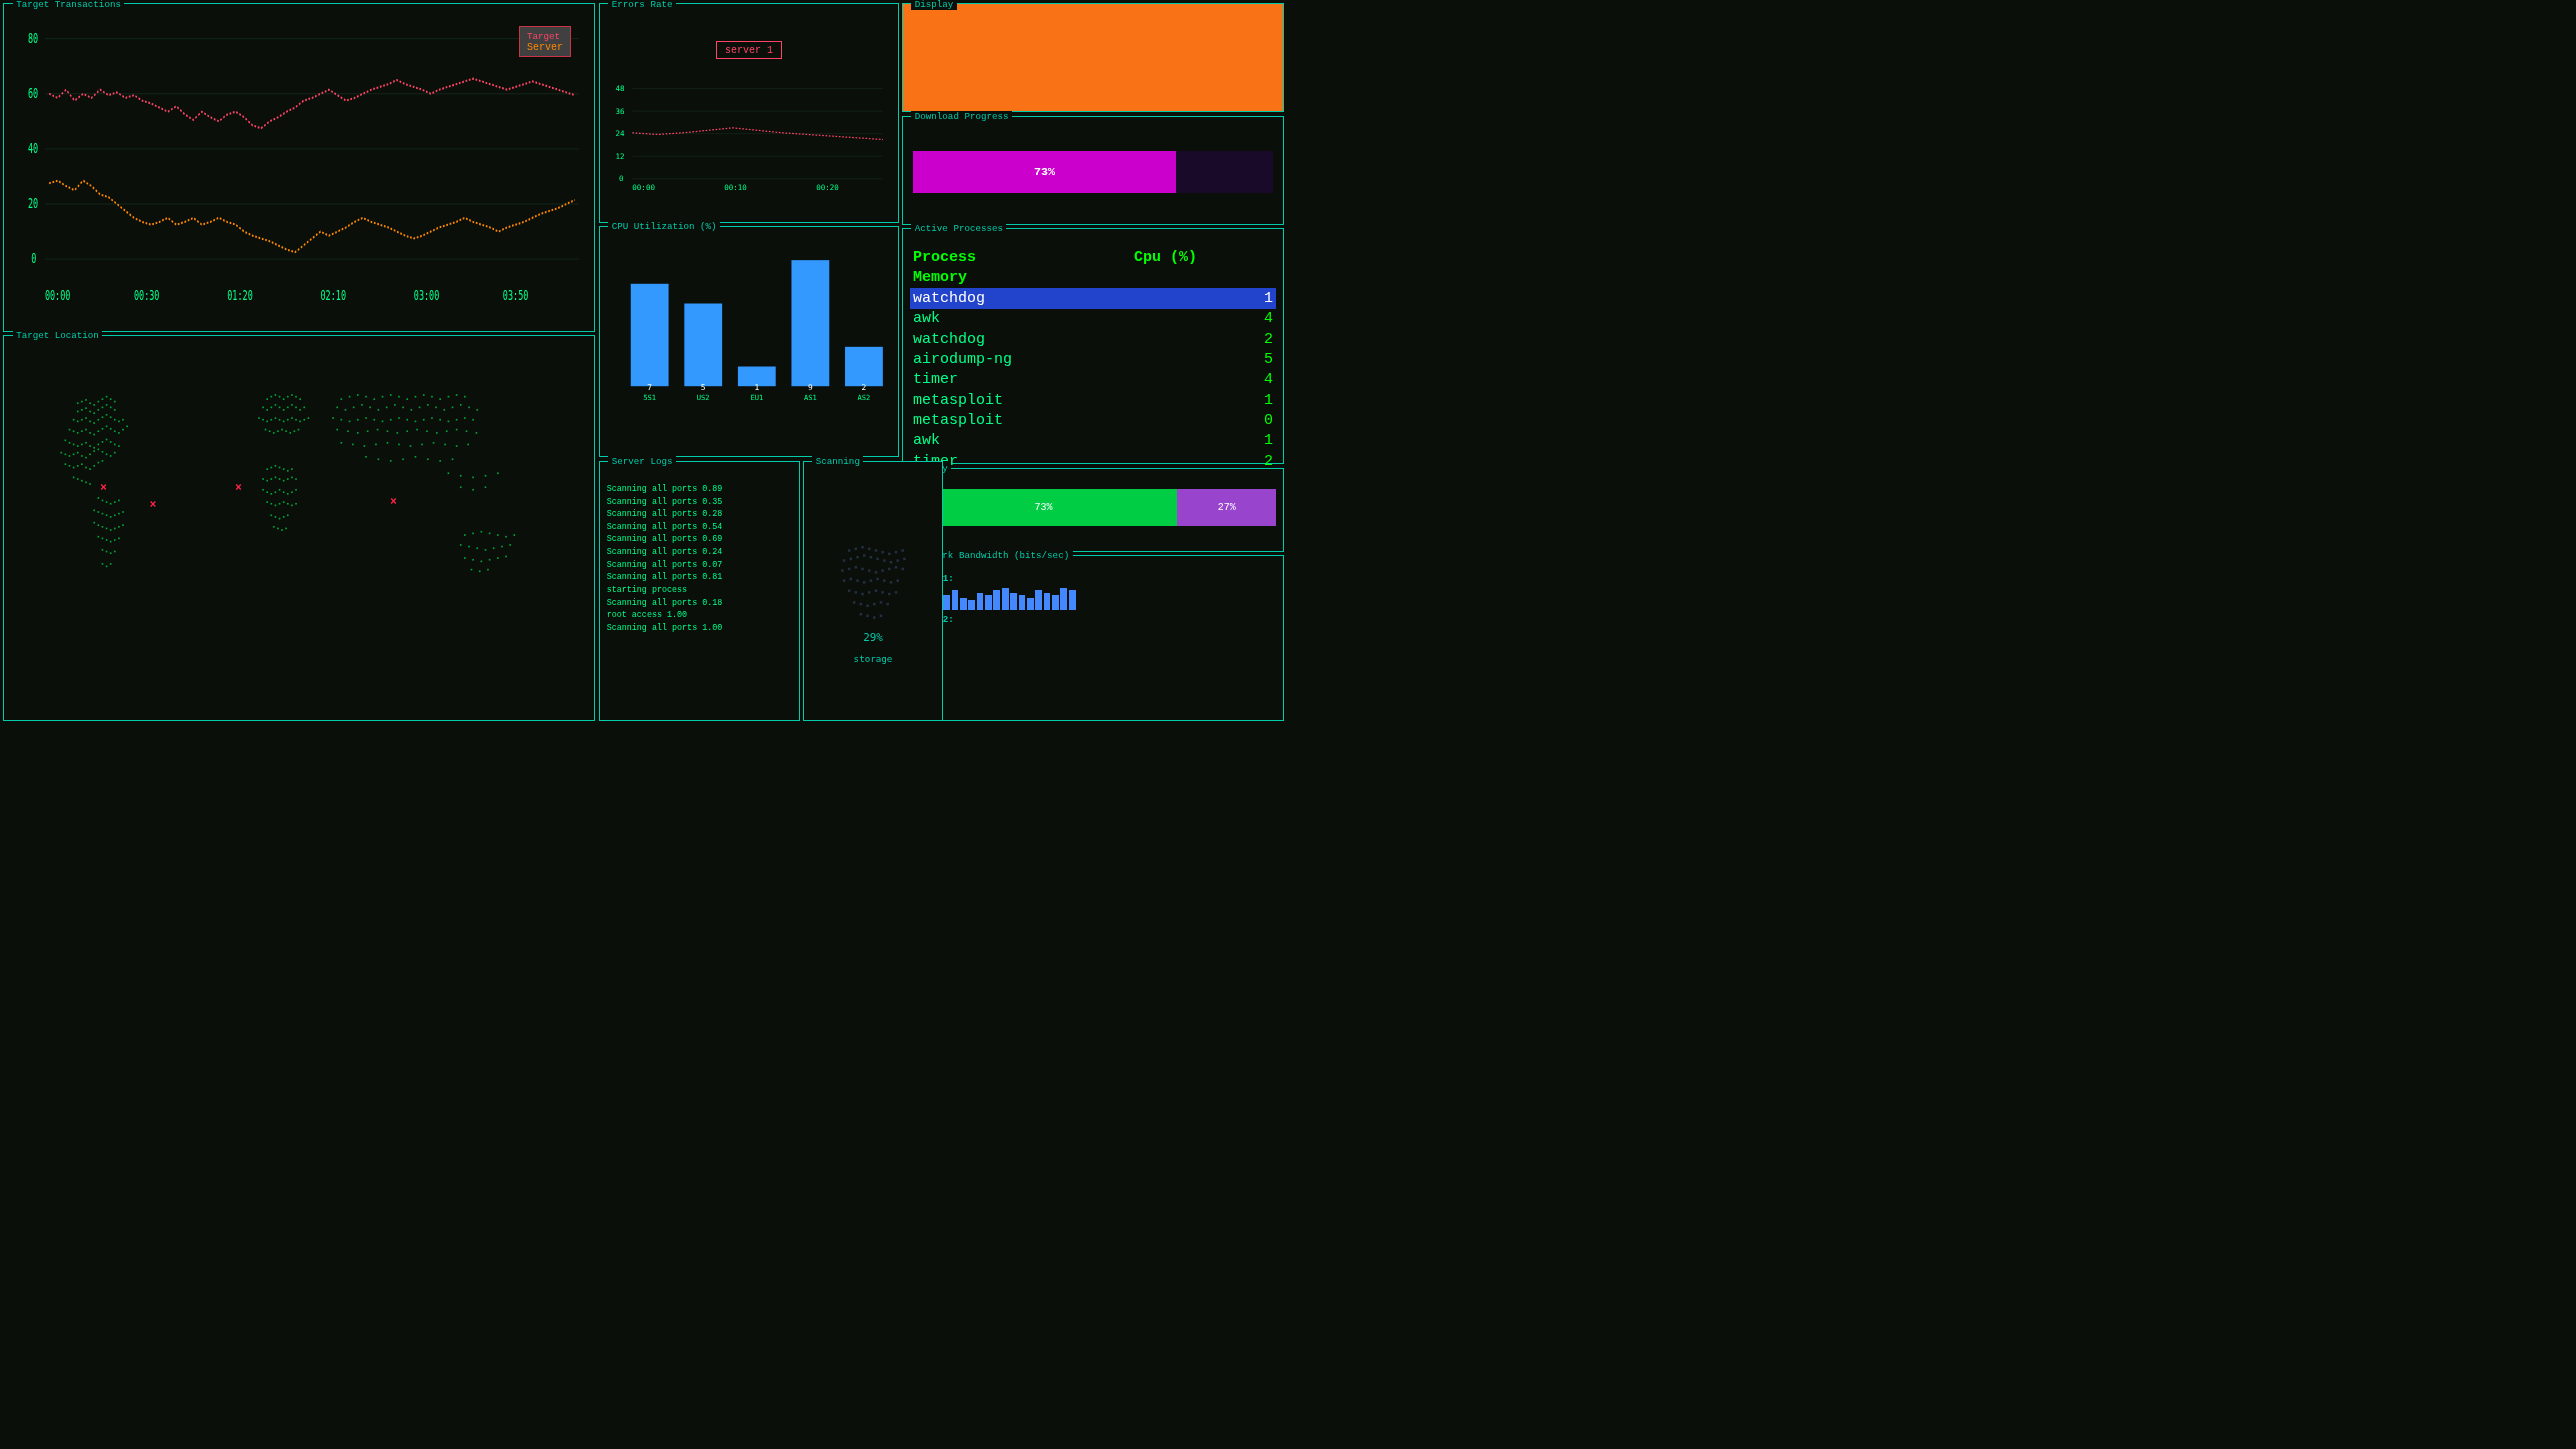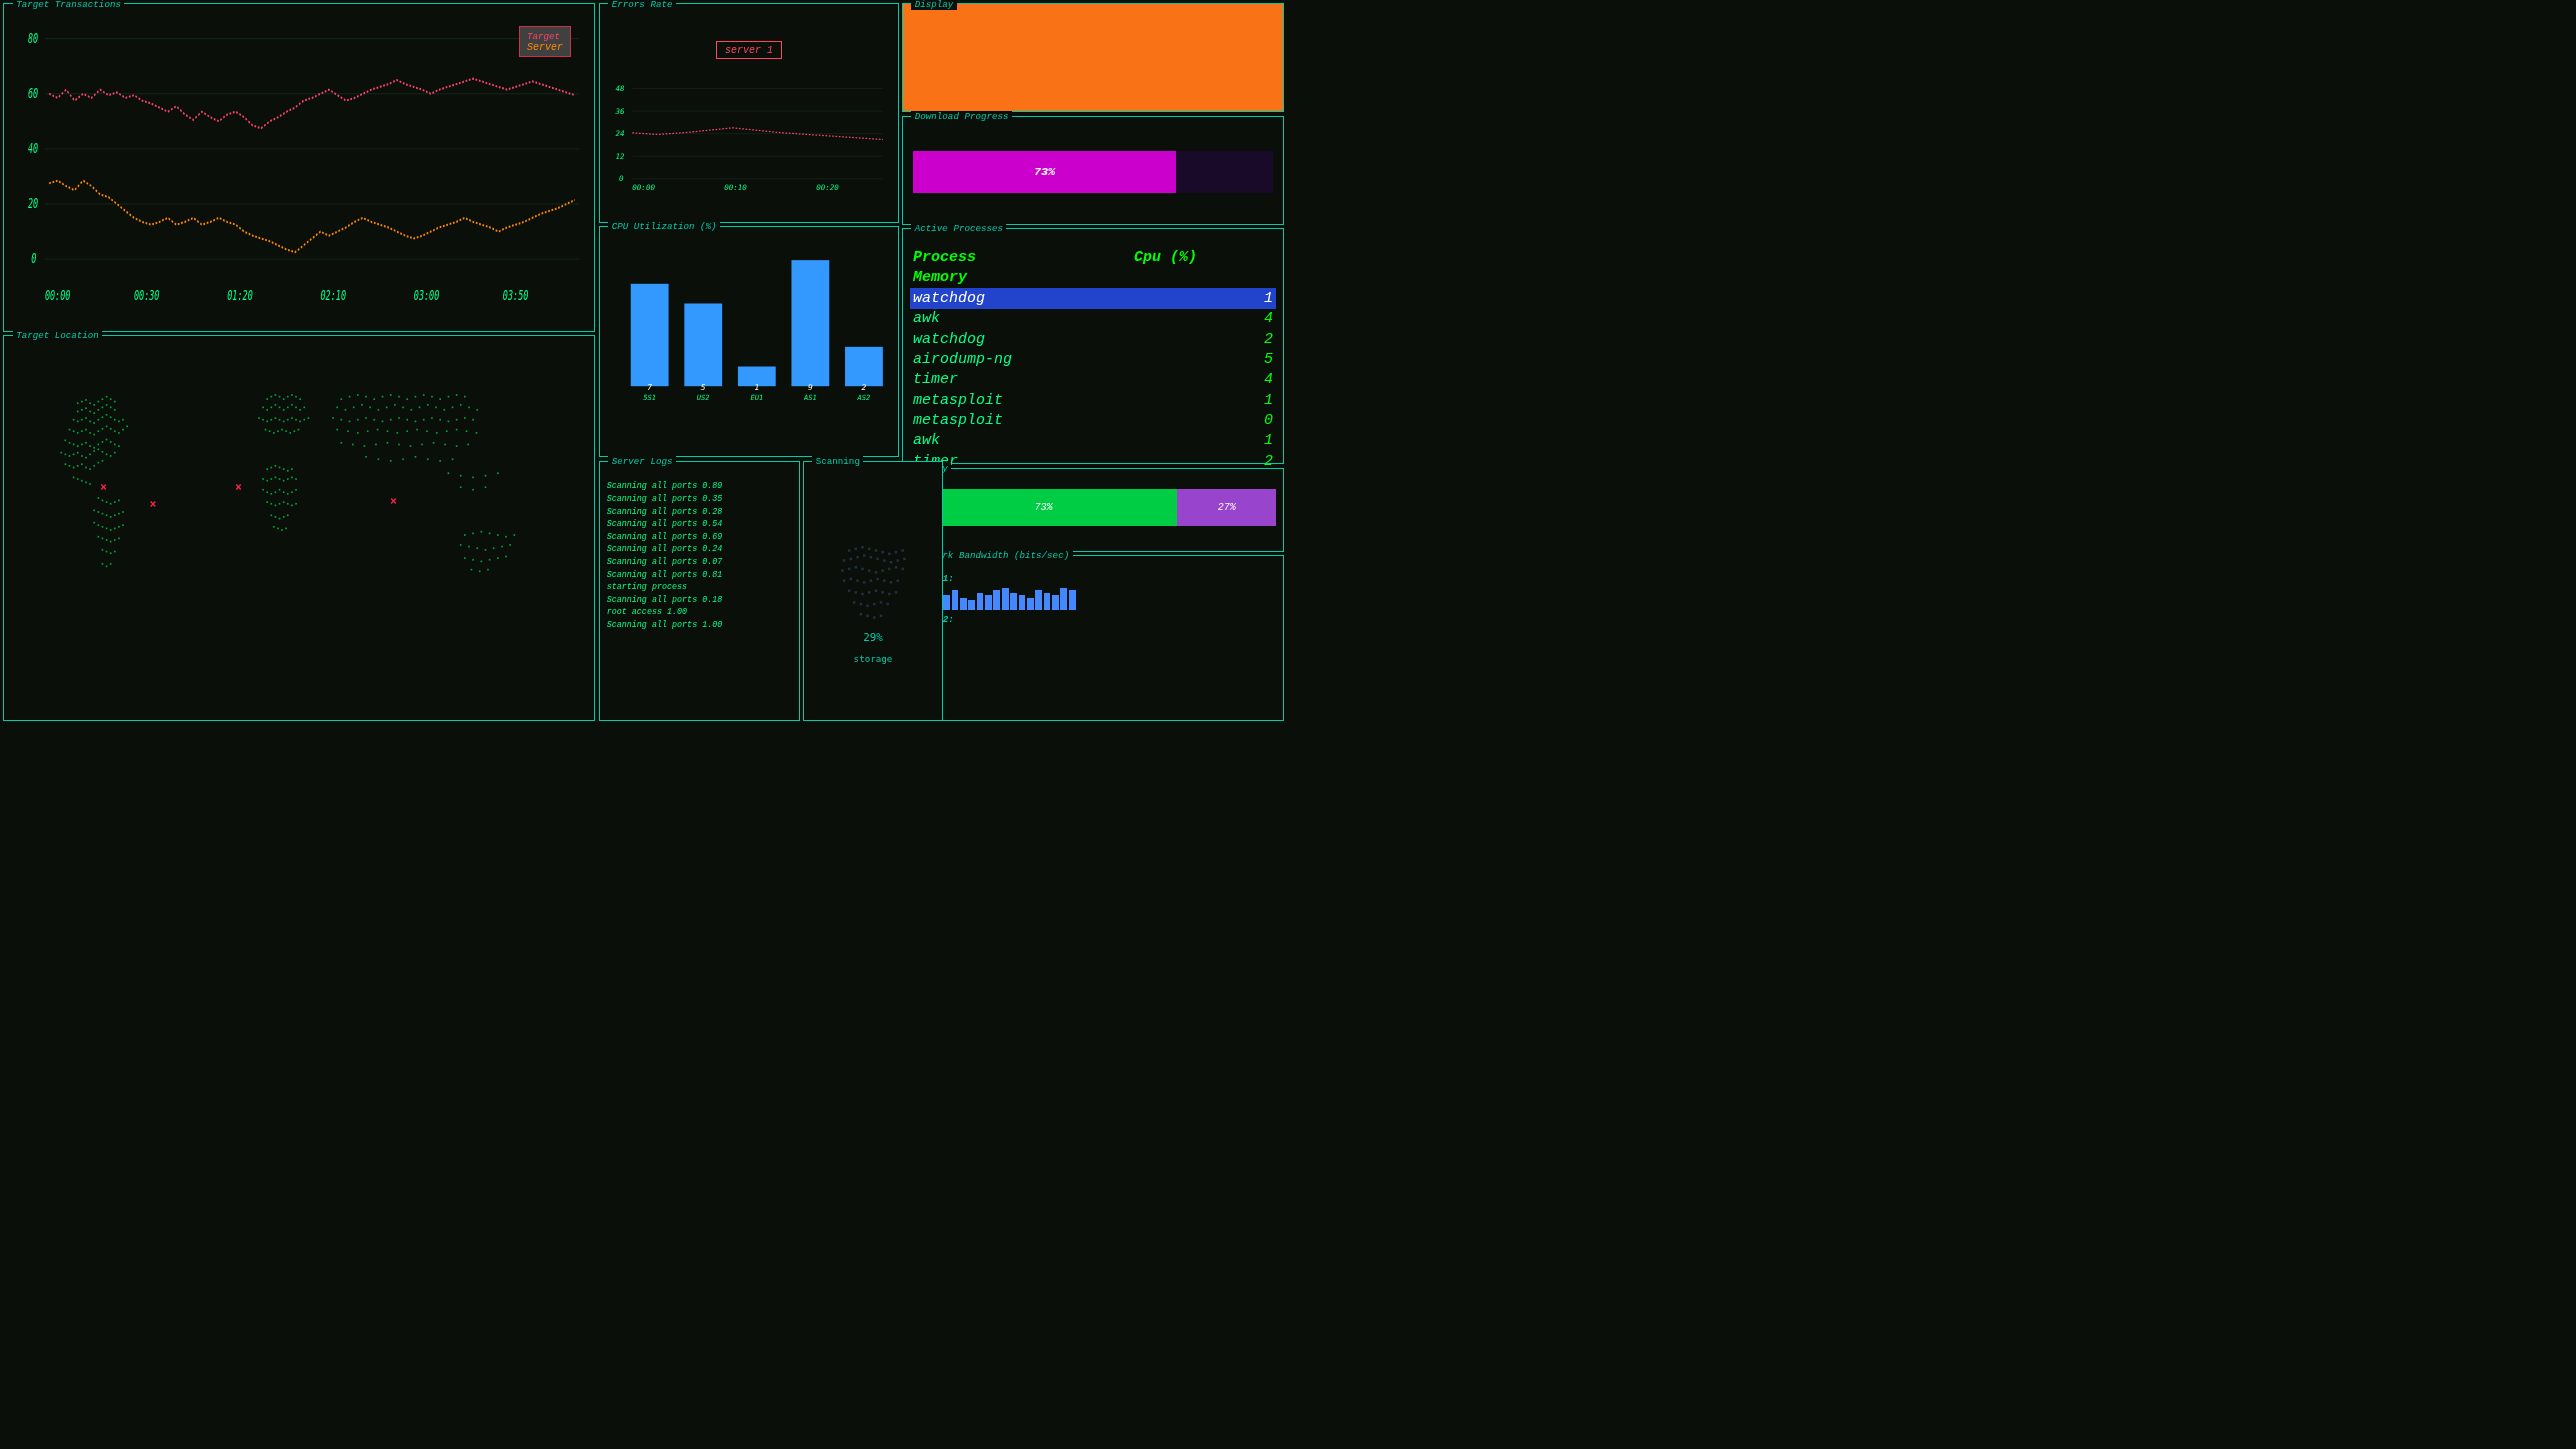--- a/index.html
+++ b/index.html
@@ -125,21 +125,20 @@
 
     
     .grid-wrapper {
       display: grid;
       grid-template-columns: 597px 304px 305px;
       grid-template-rows: 109px 109px 226px 109px 84px 84px;
       gap: 1.7px;
       padding: 3.4px;
       height: 725px;
       width: 1288px;
-      font-style: italic;
     }
 
     .panel-tl { grid-column:1; grid-row:1/3; border:0.8px solid #00ccaa; position:relative; background:#0a0f0a; padding:6.7px 6.7px 3.4px; }
     .panel-bl { grid-column:1; grid-row:3/7; border:0.8px solid #00ccaa; position:relative; background:#0a0f0a; padding:6.7px; }
     .panel-mc1 { grid-column:2; grid-row:1/3; border:0.8px solid #00ccaa; position:relative; background:#0a0f0a; padding:6.7px; }
     .panel-mc2 { grid-column:2; grid-row:3/5; border:0.8px solid #00ccaa; position:relative; background:#0a0f0a; padding:6.7px; }
     .panel-mc3 { grid-column:2; grid-row:5/7; border:0.8px solid #00ccaa; position:relative; background:#0a0f0a; padding:6.7px; }
     .panel-rc1 { grid-column:3; grid-row:1; border:0.8px solid #00ccaa; position:relative; background:#f97316; padding:6.7px; }
     .panel-rc2 { grid-column:3; grid-row:2; border:0.8px solid #00ccaa; position:relative; background:#0a0f0a; padding:6.7px; }
     .panel-rc3 { grid-column:3; grid-row:3/5; border:0.8px solid #00ccaa; position:relative; background:#0a0f0a; padding:6.7px; }
@@ -763,21 +762,21 @@
     display: block;
     position: absolute;
     top: 0; left: 0;
     width: 1288px;
     height: 725px;
   }
   .panel-tl { position:absolute; top:3.4px; left:3.4px; width:592px; height:329px; }
   .panel-bl { position:absolute; top:335px; left:3.4px; width:592px; height:386px; }
   .panel-mc1 { position:absolute; top:3.4px; left:599px; width:300px; height:220px; }
   .panel-mc2 { position:absolute; top:226px; left:599px; width:300px; height:231px; }
-  .panel-mc3 { position:absolute; top:461px; left:599px; width:201px; height:260px; }
+  .panel-mc3 { position:absolute; top:461px; left:599px; width:201px; height:260px;justify-content:center; }
   .panel-rc1 { position:absolute; top:3.4px; left:902px; width:382px; height:109px; }
   .panel-rc2 { position:absolute; top:116px; left:902px; width:382px; height:109px; }
   .panel-rc3 { position:absolute; top:228px; left:902px; width:382px; height:236px; }
   .panel-rc4 { position:absolute; top:468px; left:902px; width:382px; height:84px; }
   .panel-rc5 { position:absolute; top:555px; left:902px; width:382px; height:166px; }
 </style>
 
 <div style="position:absolute;top:461px;left:803px;width:140px;height:260px;border:0.8px solid #00ccaa;background:#0a0f0a;padding:6.7px;">
   <span style="position:absolute;top:-5.9px;left:8.4px;background:#0a0f0a;padding:0 3.4px;color:#00ccaa;font-size:9.2px;">Scanning</span>
   <div style="display:flex;flex-direction:column;align-items:center;justify-content:center;height:100%;margin-top:8.4px;">

